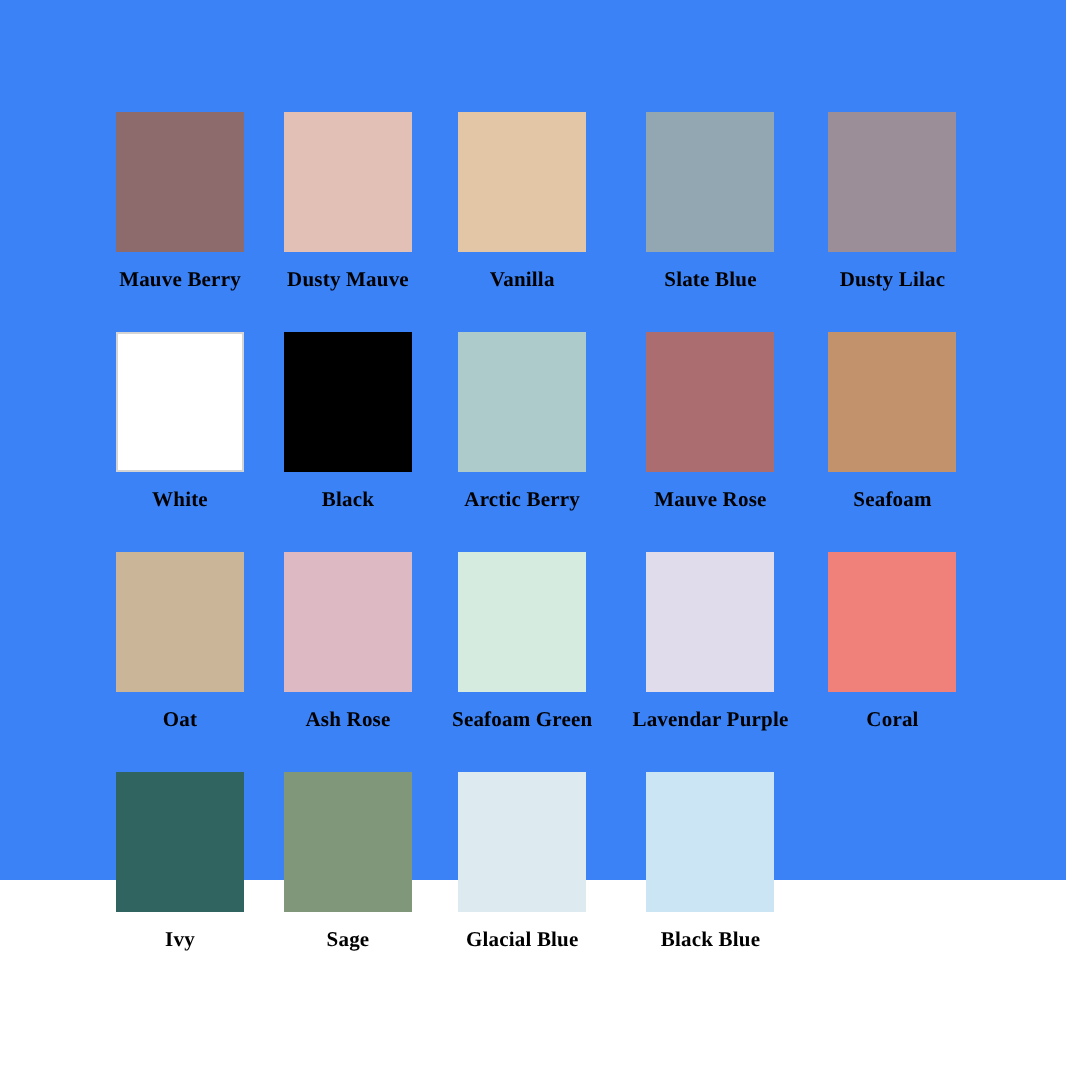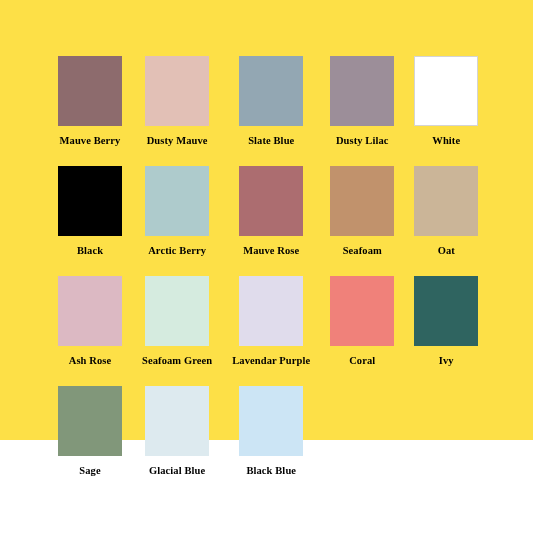--- a/index.html
+++ b/index.html
@@ -12,21 +12,21 @@
     background: #ffffff;
     font-family: "Liberation Serif", "DejaVu Serif", serif;
     overflow: hidden;
   }
 
   #palette-sheet {
     width: 533px;
     height: 440px;
     box-sizing: border-box;
     padding: 56px 58px 0 58px;
-    background: #fde047;
+    background: #3b82f6;
   }
 
   .swatch-grid {
     display: grid;
     grid-template-columns: repeat(5, 1fr);
     grid-template-rows: repeat(4, 110px);
     column-gap: 20px;
     row-gap: 0px;
     width: 100%;
   }
@@ -65,20 +65,24 @@
 
 <div id="palette-sheet">
   <div class="swatch-grid">
       <div class="swatch-cell">
         <div class="swatch-chip" style="background-color: rgb(141, 107, 109);"></div>
         <div class="swatch-label">Mauve Berry</div>
       </div>
       <div class="swatch-cell">
         <div class="swatch-chip" style="background-color: rgb(226, 192, 182);"></div>
         <div class="swatch-label">Dusty Mauve</div>
+      </div>
+      <div class="swatch-cell">
+        <div class="swatch-chip" style="background-color: rgb(227, 198, 166);"></div>
+        <div class="swatch-label">Vanilla</div>
       </div>
       <div class="swatch-cell">
         <div class="swatch-chip" style="background-color: rgb(147, 167, 179);"></div>
         <div class="swatch-label">Slate Blue</div>
       </div>
       <div class="swatch-cell">
         <div class="swatch-chip" style="background-color: rgb(156, 142, 153);"></div>
         <div class="swatch-label">Dusty Lilac</div>
       </div>
       <div class="swatch-cell">

